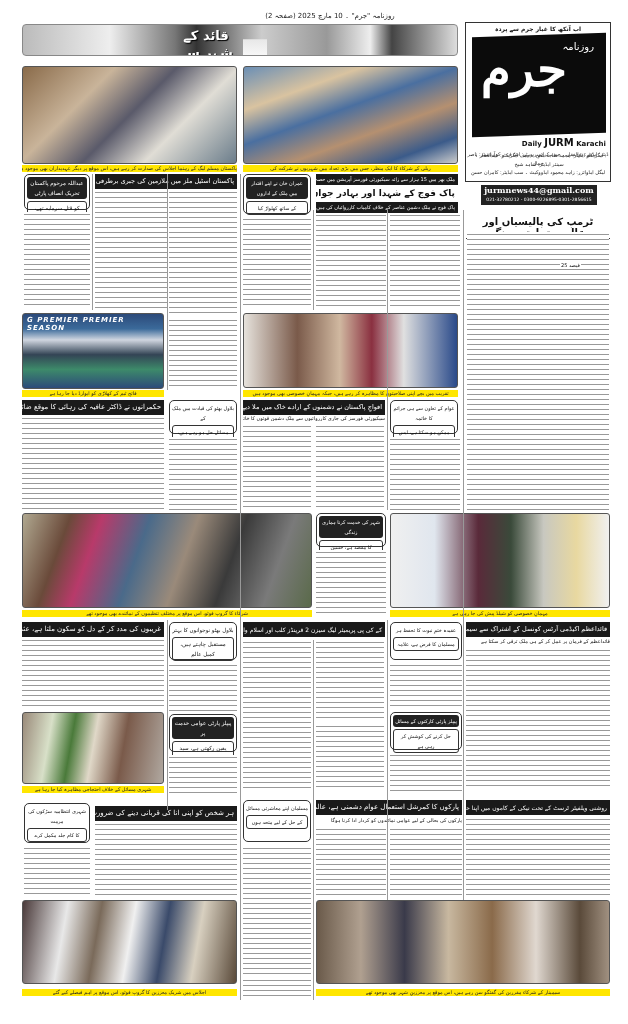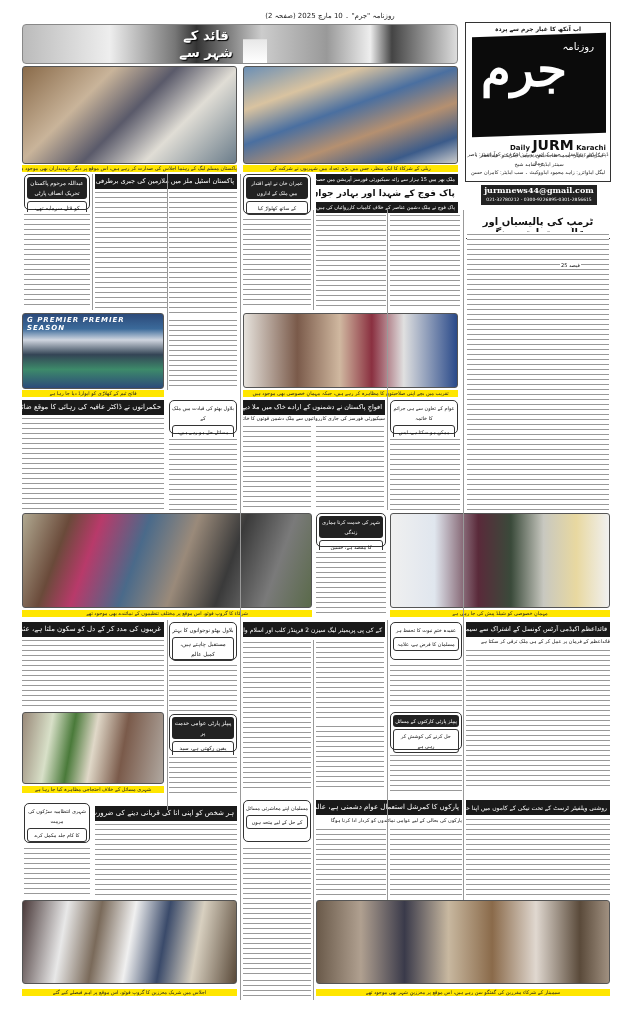--- a/index.html
+++ b/index.html
@@ -1,36 +1,36 @@
 <!DOCTYPE html>
 <html><head>
 <meta charset="utf-8">
 <style>
 *{box-sizing:border-box;margin:0;padding:0}
 body{width:628px;height:1024px;background:#fff;font-family:"DejaVu Sans",sans-serif;position:relative;overflow:hidden;color:#111}
 .abs{position:absolute}
 .dateline{left:200px;top:12px;width:260px;font-size:7px;text-align:center;color:#222;direction:rtl}
-.banner{left:22px;top:24px;width:436px;height:40px;border:1px solid #888;border-radius:4px;background:linear-gradient(90deg,#bbb 0%,#eee 20%,#777 35%,#333 40%,#ccc 55%,#999 70%,#eee 80%,#444 85%,#ddd 100%);overflow:hidden}
+.banner{left:22px;top:24px;width:436px;height:32px;border:1px solid #888;border-radius:4px;background:linear-gradient(90deg,#bbb 0%,#eee 20%,#777 35%,#333 40%,#ccc 55%,#999 70%,#eee 80%,#444 85%,#ddd 100%);overflow:hidden}
 .banner .bt{position:absolute;left:148px;top:2px;width:70px;color:#fff;font-weight:bold;font-size:13px;line-height:17px;text-align:center;text-shadow:1px 1px 1px #000;direction:rtl}
 .photo{border:1px solid #555;border-radius:3px;overflow:hidden}
 .caption{background:#ffe600;font-size:5px;line-height:7px;height:7px;overflow:hidden;direction:rtl;text-align:center;color:#222;white-space:nowrap}
 .hl{background:#1a1a1a;color:#fff;font-size:8px;line-height:11px;padding:2px 3px;direction:rtl;text-align:right;white-space:nowrap;overflow:hidden}
 .hlw{background:#fff;color:#111;font-size:10px;line-height:14px;padding:1px 3px;direction:rtl;text-align:right;white-space:nowrap;overflow:hidden;font-weight:bold}
 .box{border:1px solid #333;border-radius:5px;padding:2px;direction:rtl;text-align:center;font-size:7px;line-height:10px}
 .box .top{background:#222;color:#fff;border-radius:3px;padding:1px 2px}
 .box .bot{border:1px solid #333;border-radius:3px;margin-top:2px;padding:1px 2px}
 .text{font-size:4px;line-height:6px;color:#555;direction:rtl;text-align:justify;overflow:hidden;
   background:repeating-linear-gradient(180deg,#fff 0,#fff 2px,#999 2px,#999 3px,#fff 3px,#fff 5px)}
 .vr{border-left:1px solid #999}
 .masthead{left:465px;top:22px;width:146px;height:160px;border:1px solid #333;background:#fff}
 .mh-slogan{font-size:6px;text-align:center;direction:rtl;padding-top:2px;font-weight:bold}
 .mh-black{position:absolute;left:6px;top:12px;width:134px;height:100px;background:#0b0b0b;transform:skewY(-2deg)}
 .mh-logo{position:absolute;left:15px;top:18px;width:146px;text-align:left;color:#fff;font-size:48px;font-weight:bold;direction:rtl;font-family:"DejaVu Serif",serif}
 .mh-daily{position:absolute;right:4px;top:114px;font-size:7px;font-weight:bold}
-.mh-daily b{font-size:14px}
+.mh-daily b{font-size:10px}
 .mh-staff{position:absolute;left:3px;top:128px;width:140px;font-size:5px;line-height:9px;direction:rtl;text-align:center;color:#222}
 .contact{left:481px;top:185px;width:116px;height:20px;background:#222;color:#fff;text-align:center}
 .contact .em{font-size:8px;font-weight:bold;font-family:"DejaVu Serif",serif;line-height:11px}
 .contact .ph{font-size:4.5px;line-height:7px}
 .trump-h{left:466px;top:216px;width:144px;font-size:10px;font-weight:bold;text-align:center;direction:rtl;border-bottom:1px solid #333}
 </style>
 </head>
 <body>
 
 <div class="abs dateline">روزنامہ "جرم" ۔ 10 مارچ 2025 (صفحہ 2)</div>

